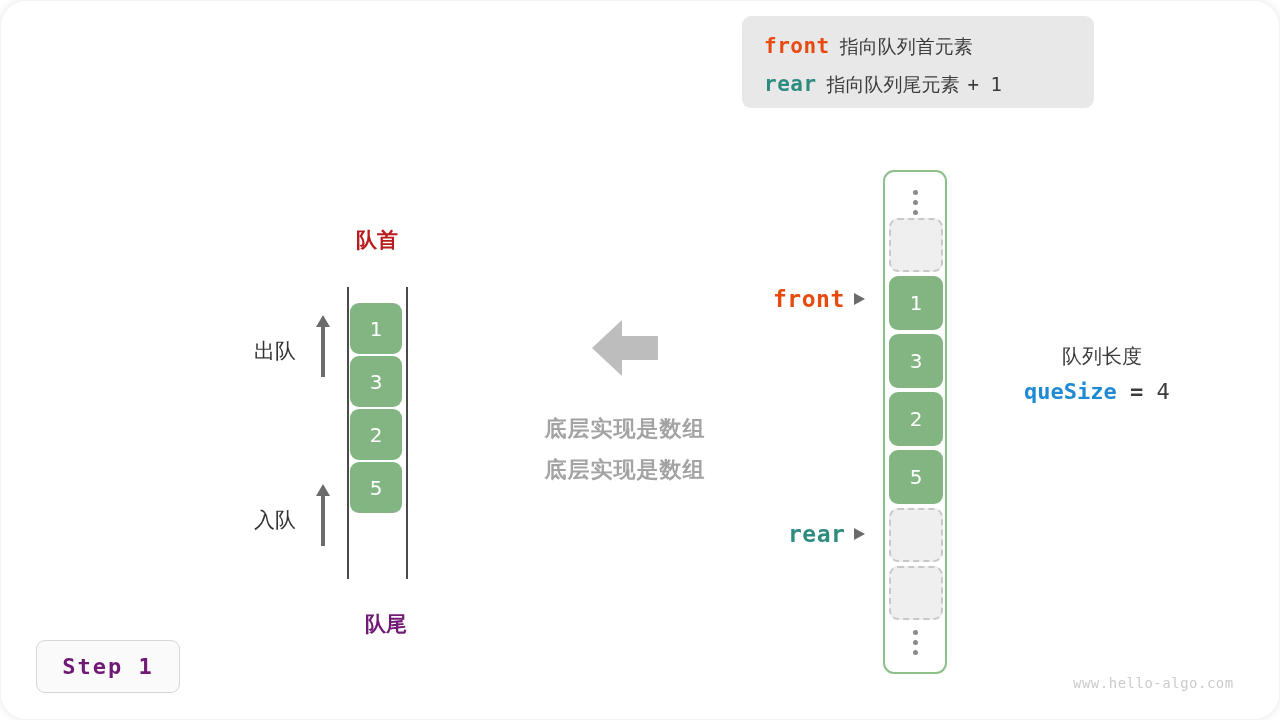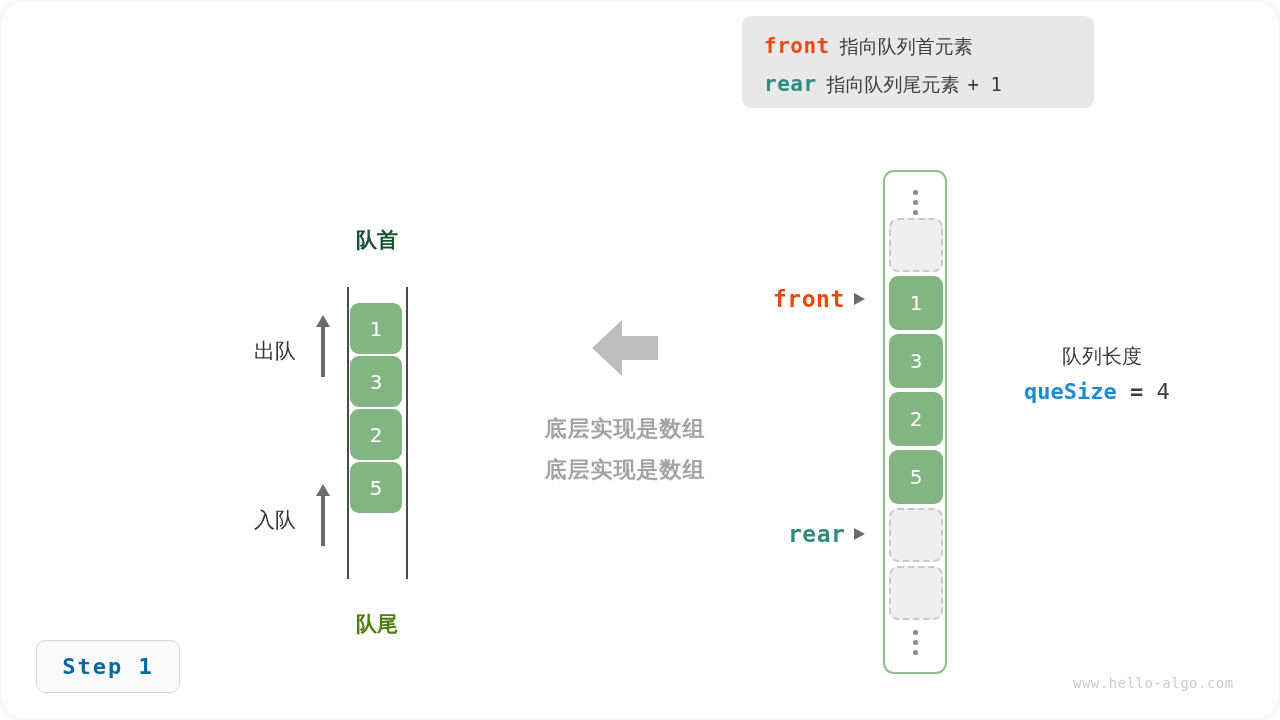--- a/index.html
+++ b/index.html
@@ -162,30 +162,30 @@
   #quesize-value .num { color: #3c3c3c; font-weight: normal; }
 
   
   #queue-head-label {
     left: 347px;
     top: 226px;
     width: 60px;
     text-align: center;
     font-size: 21px;
     font-weight: bold;
-    color: #14532d;
+    color: #b91c1c;
   }
   #queue-tail-label {
     left: 347px;
     top: 610px;
     width: 60px;
-    text-align: center;
+    text-align: right;
     font-size: 21px;
     font-weight: bold;
-    color: #4d7c0f;
+    color: #701a75;
   }
   .queue-rail {
     position: absolute;
     top: 287px;
     width: 2px;
     height: 292px;
     background: #4a4a4a;
   }
   #rail-left  { left: 347px; }
   #rail-right { left: 406px; }
@@ -287,21 +287,21 @@
     height: 53px;
     border: 1px solid #d6d6d6;
     border-radius: 9px;
     background: #fafafa;
     display: flex;
     align-items: center;
     justify-content: center;
     font-family: "DejaVu Sans Mono", "Liberation Mono", monospace;
     font-weight: bold;
     font-size: 22px;
-    color: #0369a1;
+    color: #701a75;
     letter-spacing: 2px;
     box-sizing: border-box;
   }
 
   
   #watermark {
     left: 1073px;
     top: 675px;
     font-family: "DejaVu Sans Mono", "Liberation Mono", monospace;
     font-size: 14px;

